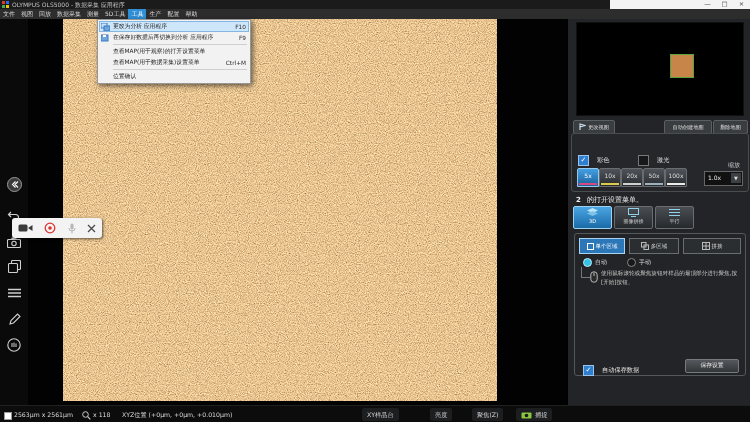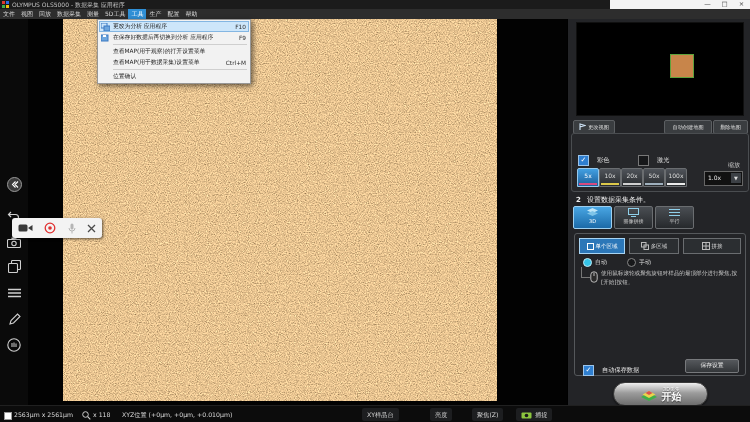--- a/index.html
+++ b/index.html
@@ -293,21 +293,21 @@
 
       <span class="zoom-label">缩放</span>
       <div class="zoomdd">
         <span>1.0x</span>
         <span class="chev">▼</span>
       </div>
     </div>
 
     <div class="sec-h" style="left:8px;top:176px;">
       <span class="sec-num">2</span>
-      <span>设置数据采集条件。</span>
+      <span>的打开设置菜单。</span>
     </div>
 
     <div class="modetab sel" style="left:5px;">
       <svg width="13" height="9">
         <polygon points="6.5,0 12,2.5 6.5,5 1,2.5" fill="#bfe6f8"></polygon>
         <polygon points="6.5,3 12,5.5 6.5,8 1,5.5" fill="#7fc4e8"></polygon>
         </svg>
       <div>3D</div>
     </div>
     <div class="modetab" style="left:46px;">
@@ -364,31 +364,20 @@
 
       <span style="position:absolute;left:8px;top:126px;">
         <span class="cb on">✓</span>
         <span class="cb-label">自动保存数据</span>
       </span>
       <div class="savebtn">
         <span>保存设置</span>
       </div>
     </div>
 
-    <div class="startpill">
-      <svg width="18" height="13">
-        <polygon points="1,9 9,4.5 17,9 9,13" fill="#3fae49"></polygon>
-        <polygon points="2.5,6.5 9,3 15.5,6.5 9,10" fill="#e8d44d"></polygon>
-        <polygon points="5.5,5 9,3 12.5,5 9,7" fill="#d9534f"></polygon>
-      </svg>
-      <span class="start-txt">
-        <span class="start-sub">3D采集</span>
-        <span class="start-main">开始</span>
-      </span>
-    </div>
   </div>
 
   <div class="statusbar">
     <span class="sb-cb"></span>
     <span class="sb-txt" style="left:14px;">2563μm x 2561μm</span>
     <svg style="position:absolute;left:82px;top:5px;" width="9" height="9">
       <circle cx="3.5" cy="3.5" r="2.8" fill="none" stroke="#ccc" stroke-width="1"></circle>
       <path d="M5.7,5.7 L8.3,8.3" stroke="#ccc" stroke-width="1.2"></path>
       </svg>
     <span class="sb-txt" style="left:93px;">x 118</span>

